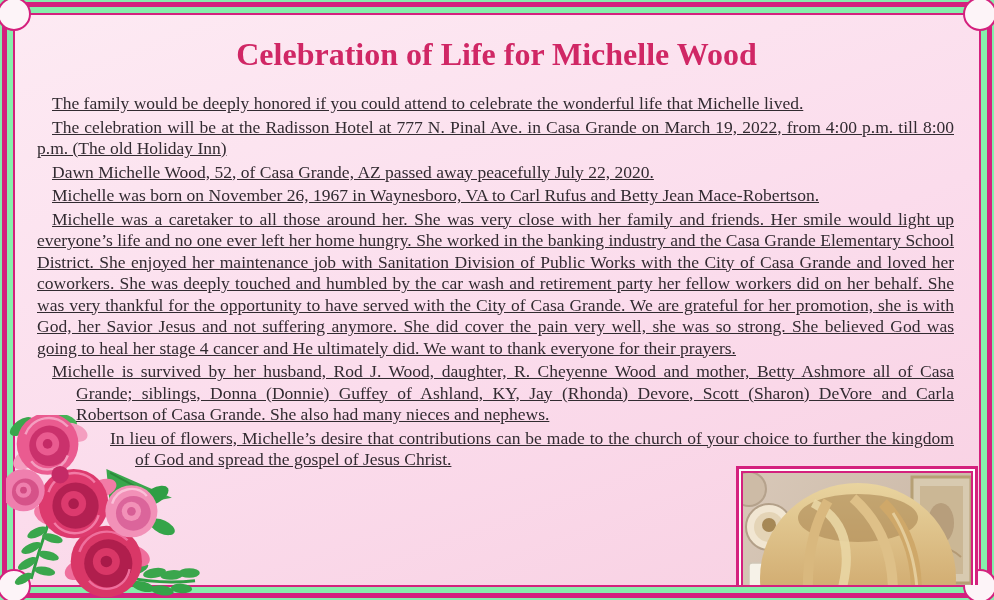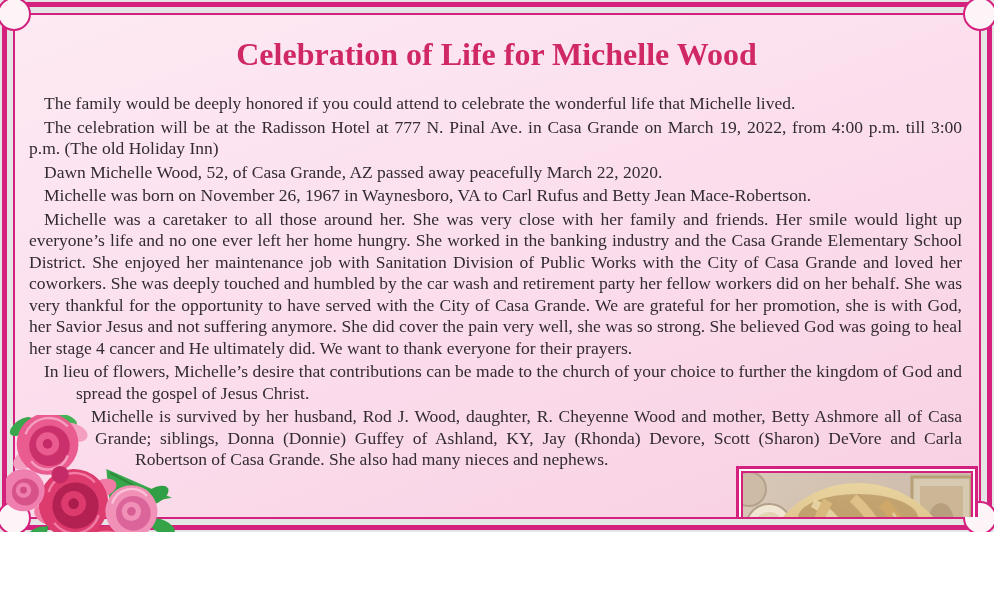--- a/index.html
+++ b/index.html
@@ -1,18 +1,18 @@
 <!DOCTYPE html>
 <html><head>
 <meta charset="utf-8">
 <style>
   html,body{margin:0;padding:0;}
   body{background:#ffffff;font-family:"Liberation Serif", serif;}
   .page{
-    position:relative;width:994px;height:532px;background:#e5e5e5;overflow:hidden;
+    position:relative;width:994px;height:600px;background:#86efac;overflow:hidden;
   }
   .band{
     position:absolute;inset:2px;border:5px solid #d4217e;border-radius:10px;
   }
   .inner-frame{
     position:absolute;inset:13px;border:2px solid #d4217e;border-radius:12px;
     background:linear-gradient(160deg,#fdeaf3 0%,#fbdcec 55%,#f8d0e2 100%);
   }
   .corner{
     position:absolute;width:30px;height:30px;border-radius:50%;
@@ -21,21 +21,21 @@
   .corner.tl{left:-18px;top:-18px}
   .corner.tr{right:-18px;top:-18px}
   .corner.bl{left:-18px;bottom:-18px}
   .corner.br{right:-18px;bottom:-18px}
   .roses{position:absolute;left:6px;top:415px;width:220px;height:185px;z-index:1;}
   .content{
     position:absolute;inset:15px;padding:8px 13px 0 10px;z-index:2;
     font-size:17.5px;line-height:21.5px;color:#322b31;text-align:justify;
     overflow:hidden;
   }
-  .content p{margin:2px 4px 0;text-indent:15px;}
+  .content p{margin:2px 12px 0;text-indent:15px;text-decoration:underline;}
   h1.title{
     font-size:32px;line-height:34px;font-weight:bold;color:#d02765;
     text-align:center;margin:14px 0 22px;
   }
   .photo{
     float:right;margin:-10px -12px 8px 10px;
     border:3px solid #d4217e;background:#ffffff;padding:2px;
   }
   .photo .photo-inner{border:2px solid #d4217e;display:block;}
   .photo svg{display:block;}
@@ -230,21 +230,21 @@
         <path d="M52,170 C46,230 52,284 66,320" stroke="#c7a166" stroke-width="8" fill="none"></path>
         <path d="M186,150 C196,210 190,260 178,310" stroke="#d9ba80" stroke-width="13" fill="none"></path>
         <path d="M170,160 C180,210 176,250 168,296" stroke="#e5cd96" stroke-width="7" fill="none"></path>
       </svg>
       </span>
     </figure>
 
     <h1 class="title">Celebration of Life for Michelle Wood</h1>
 
     <p>The family would be deeply honored if you could attend to celebrate the wonderful life that Michelle lived.</p>
-    <p>The celebration will be at the Radisson Hotel at 777 N. Pinal Ave. in Casa Grande on March 19, 2022, from 4:00 p.m. till 3:00 p.m. (The old Holiday Inn)</p>
-    <p>Dawn Michelle Wood, 52, of Casa Grande, AZ passed away peacefully March 22, 2020.</p>
+    <p>The celebration will be at the Radisson Hotel at 777 N. Pinal Ave. in Casa Grande on March 19, 2022, from 4:00 p.m. till 8:00 p.m. (The old Holiday Inn)</p>
+    <p>Dawn Michelle Wood, 52, of Casa Grande, AZ passed away peacefully July 22, 2020.</p>
     <p>Michelle was born on November 26, 1967 in Waynesboro, VA to Carl Rufus and Betty Jean Mace-Robertson.</p>
     <p>Michelle was a caretaker to all those around her. She was very close with her family and friends. Her smile would light up everyone’s life and no one ever left her home hungry. She worked in the banking industry and the Casa Grande Elementary School District. She enjoyed her maintenance job with Sanitation Division of Public Works with the City of Casa Grande and loved her coworkers. She was deeply touched and humbled by the car wash and retirement party her fellow workers did on her behalf. She was very thankful for the opportunity to have served with the City of Casa Grande. We are grateful for her promotion, she is with God, her Savior Jesus and not suffering anymore. She did cover the pain very well, she was so strong. She believed God was going to heal her stage 4 cancer and He ultimately did. We want to thank everyone for their prayers.</p>
+    <p>Michelle is survived by her husband, Rod J. Wood, daughter, R. Cheyenne Wood and mother, Betty Ashmore all of Casa Grande; siblings, Donna (Donnie) Guffey of Ashland, KY, Jay (Rhonda) Devore, Scott (Sharon) DeVore and Carla Robertson of Casa Grande. She also had many nieces and nephews.</p>
     <p>In lieu of flowers, Michelle’s desire that contributions can be made to the church of your choice to further the kingdom of God and spread the gospel of Jesus Christ.</p>
-    <p>Michelle is survived by her husband, Rod J. Wood, daughter, R. Cheyenne Wood and mother, Betty Ashmore all of Casa Grande; siblings, Donna (Donnie) Guffey of Ashland, KY, Jay (Rhonda) Devore, Scott (Sharon) DeVore and Carla Robertson of Casa Grande. She also had many nieces and nephews.</p>
   </div>
 
 </div>
 
 </body></html>

